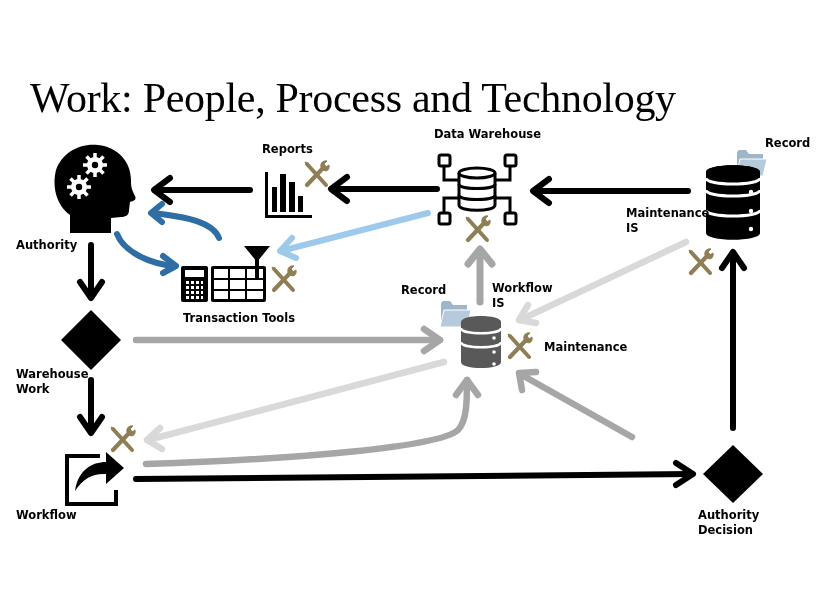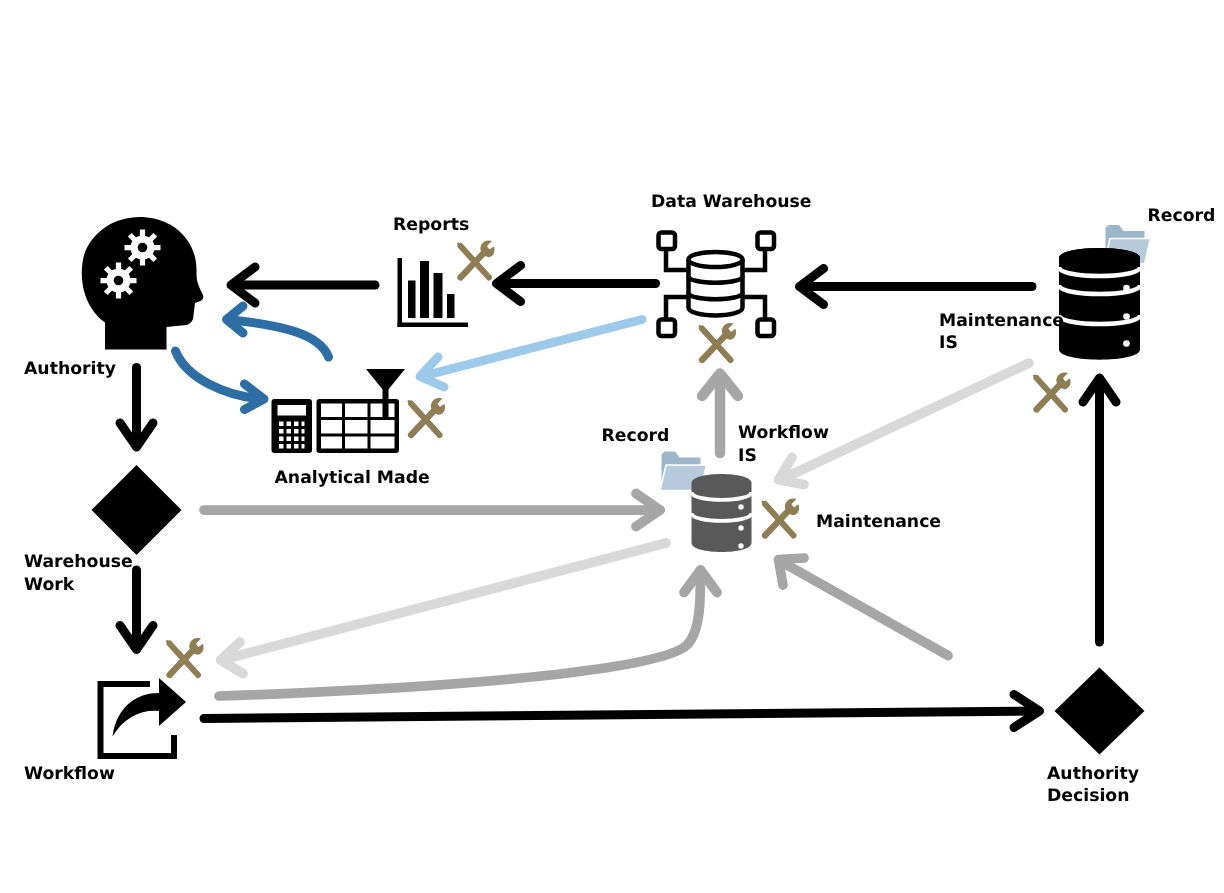--- a/index.html
+++ b/index.html
@@ -14,20 +14,21 @@
     position: absolute;
     font-family: "DejaVu Sans", "Liberation Sans", sans-serif;
     font-weight: bold; font-size: 11.5px; line-height: 14px; color: #000;
     white-space: nowrap;
   }
 </style>
 </head>
 <body>
 
 <div id="stage">
+  <div class="title">Work: People, Process and Technology</div>
 
   <svg width="816" height="595" viewBox="0 0 816 595" style="position:absolute;left:0;top:0">
     <defs>
       <g id="wrench">
         <line x1="-10" y1="-10" x2="9" y2="11" stroke-width="4" stroke-linecap="round"></line>
         <line x1="-12" y1="-12" x2="-8" y2="-8" stroke-width="1.5"></line>
         <line x1="-10" y1="11" x2="7" y2="-7" stroke-width="4.2" stroke-linecap="round"></line>
         <path d="M5,-5 C2,-9 5,-14 10,-13 L7,-10 L9,-7 L12,-9 C13,-4 9,-1 5,-5 Z" stroke-width="1"></path>
       </g>
     </defs>
@@ -246,21 +247,21 @@
     <polygon points="733,445 763,474 733,503 703,474" fill="#000"></polygon>
   </svg>
 
   <div class="lbl" style="left:16px;top:238px">Authority</div>
   <div class="lbl" style="left:16px;top:367px">Warehouse</div>
   <div class="lbl" style="left:16px;top:382px">Work</div>
   <div class="lbl" style="left:16px;top:508px">Workflow</div>
   <div class="lbl" style="left:698px;top:508px">Authority</div>
   <div class="lbl" style="left:698px;top:523px">Decision</div>
   <div class="lbl" style="left:262px;top:142px">Reports</div>
-  <div class="lbl" style="left:183px;top:311px">Analytical Made</div>
+  <div class="lbl" style="left:183px;top:311px">Transaction Tools</div>
   <div class="lbl" style="left:434px;top:127px">Data Warehouse</div>
   <div class="lbl" style="left:626px;top:206px">Maintenance</div>
   <div class="lbl" style="left:626px;top:221px">IS</div>
   <div class="lbl" style="left:765px;top:136px">Record</div>
   <div class="lbl" style="left:401px;top:283px">Record</div>
   <div class="lbl" style="left:492px;top:281px">Workflow</div>
   <div class="lbl" style="left:492px;top:296px">IS</div>
   <div class="lbl" style="left:544px;top:340px">Maintenance</div>
 </div>
 

